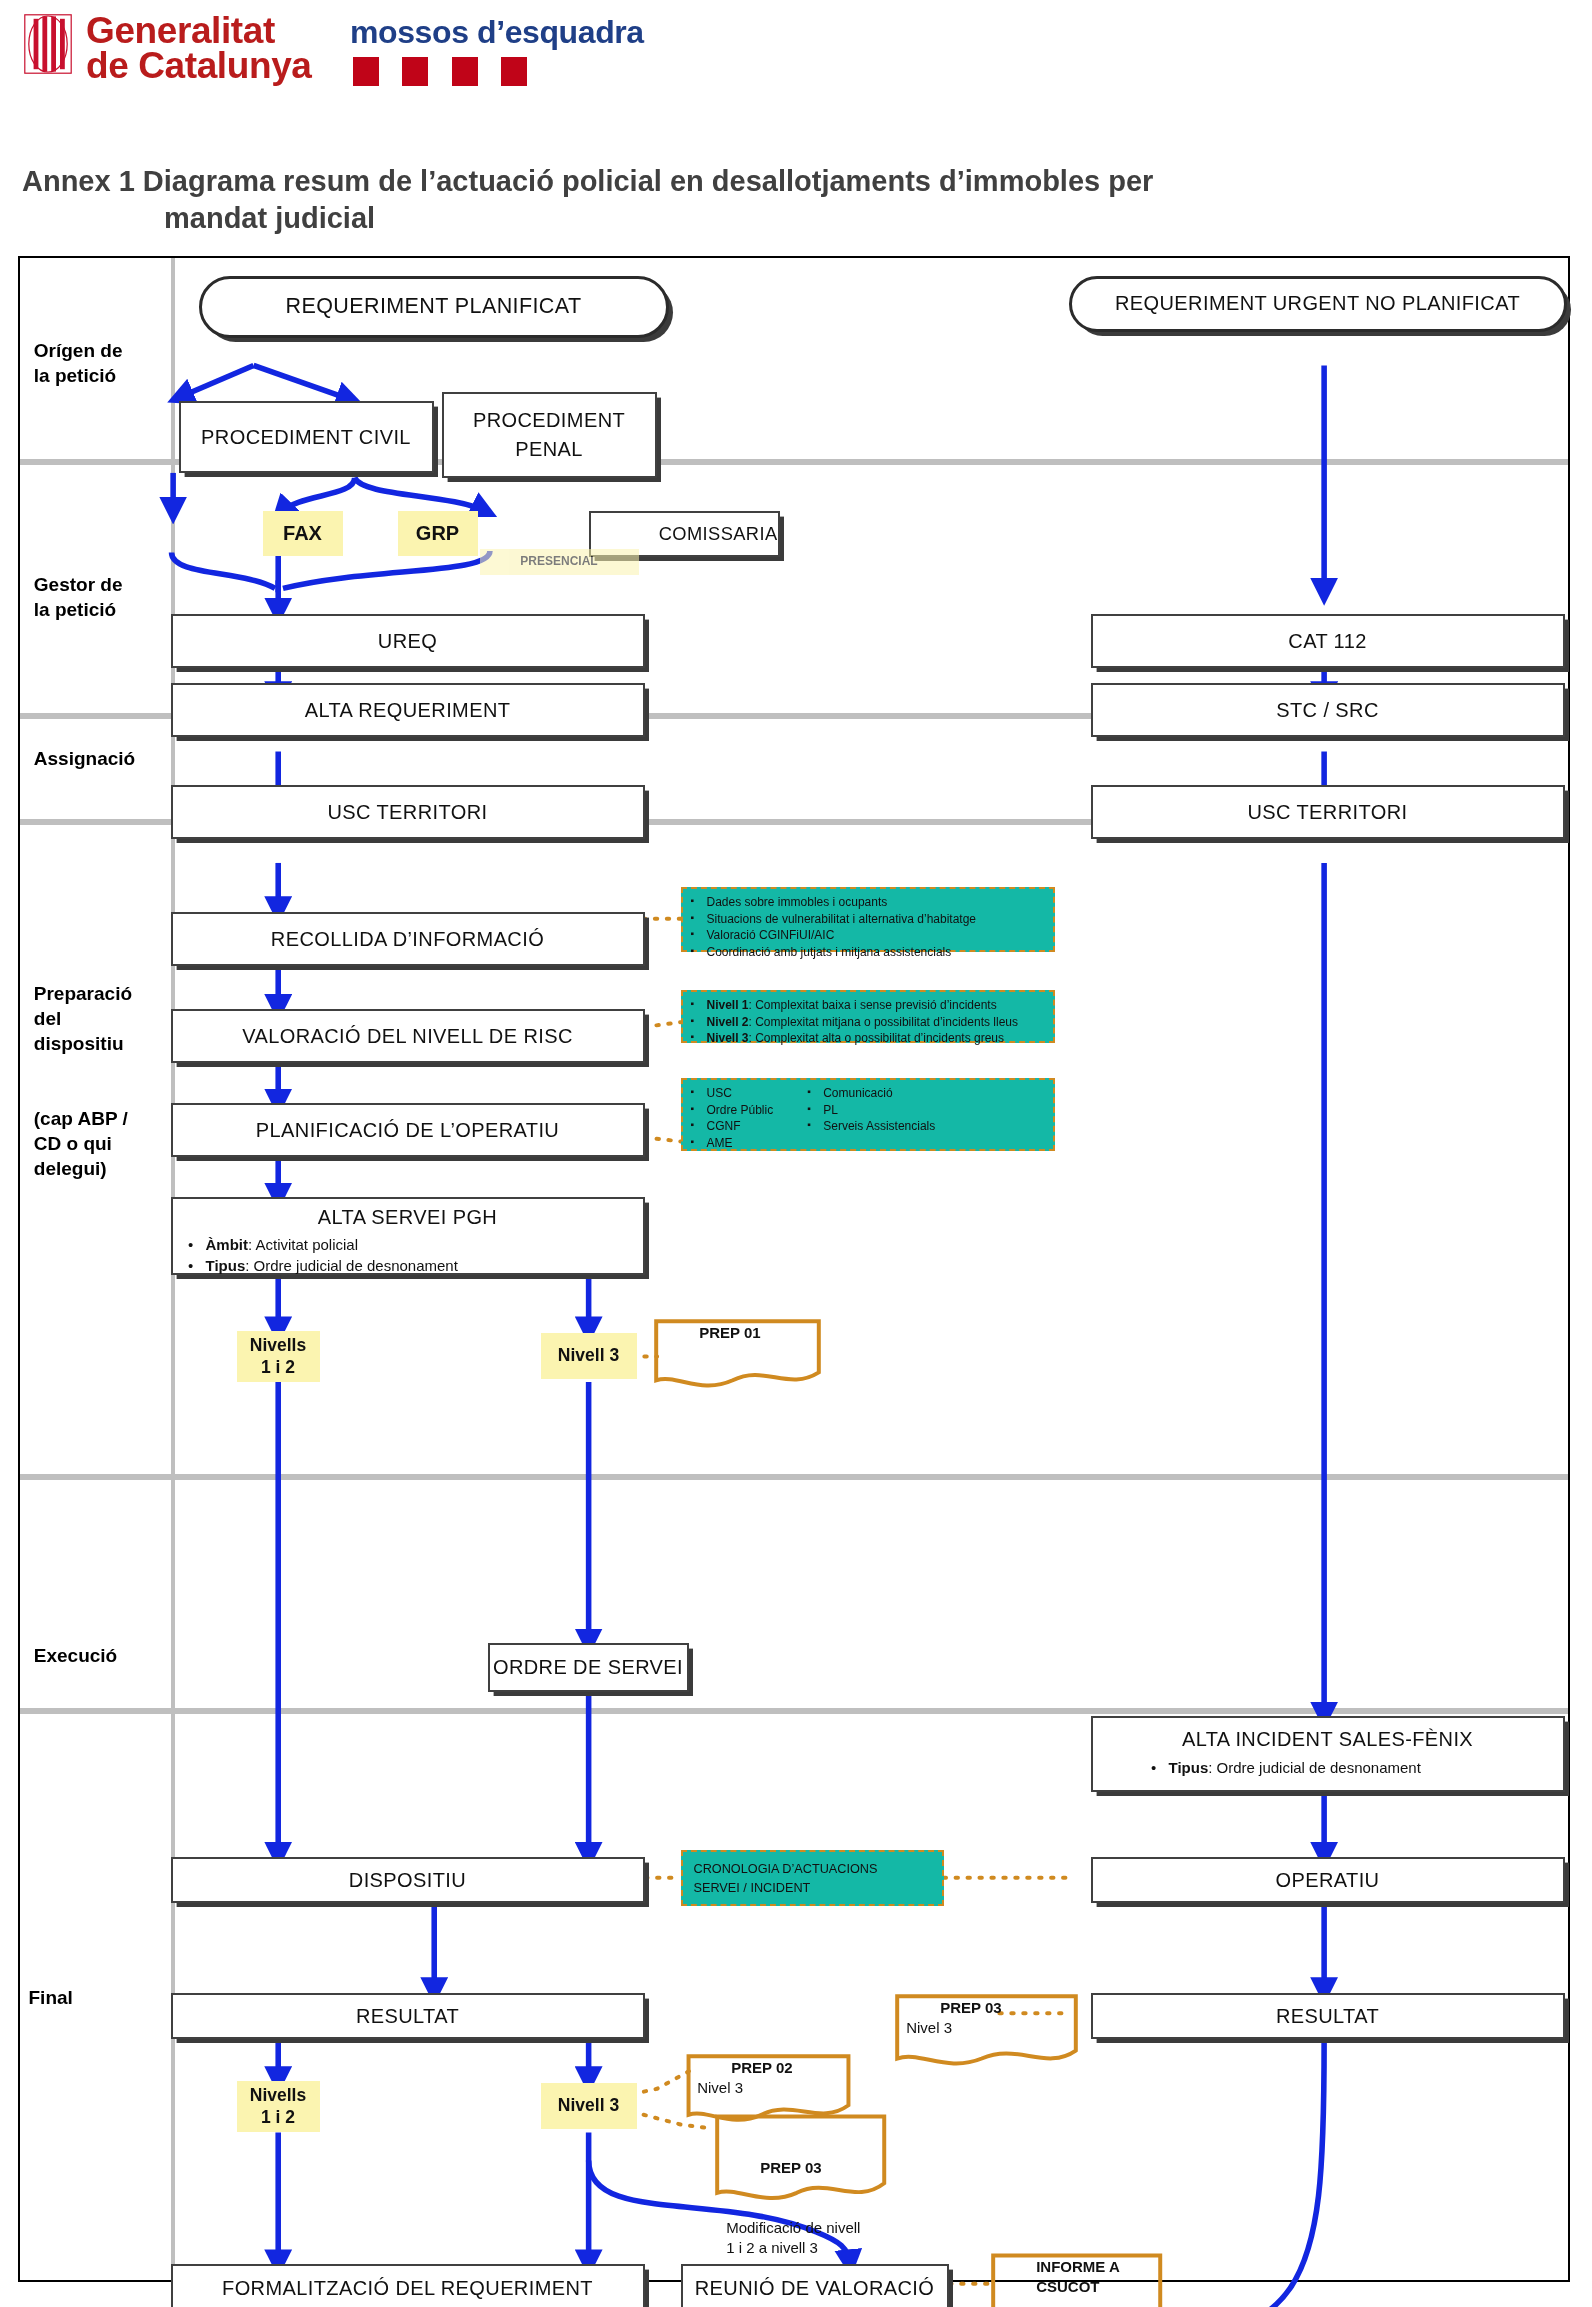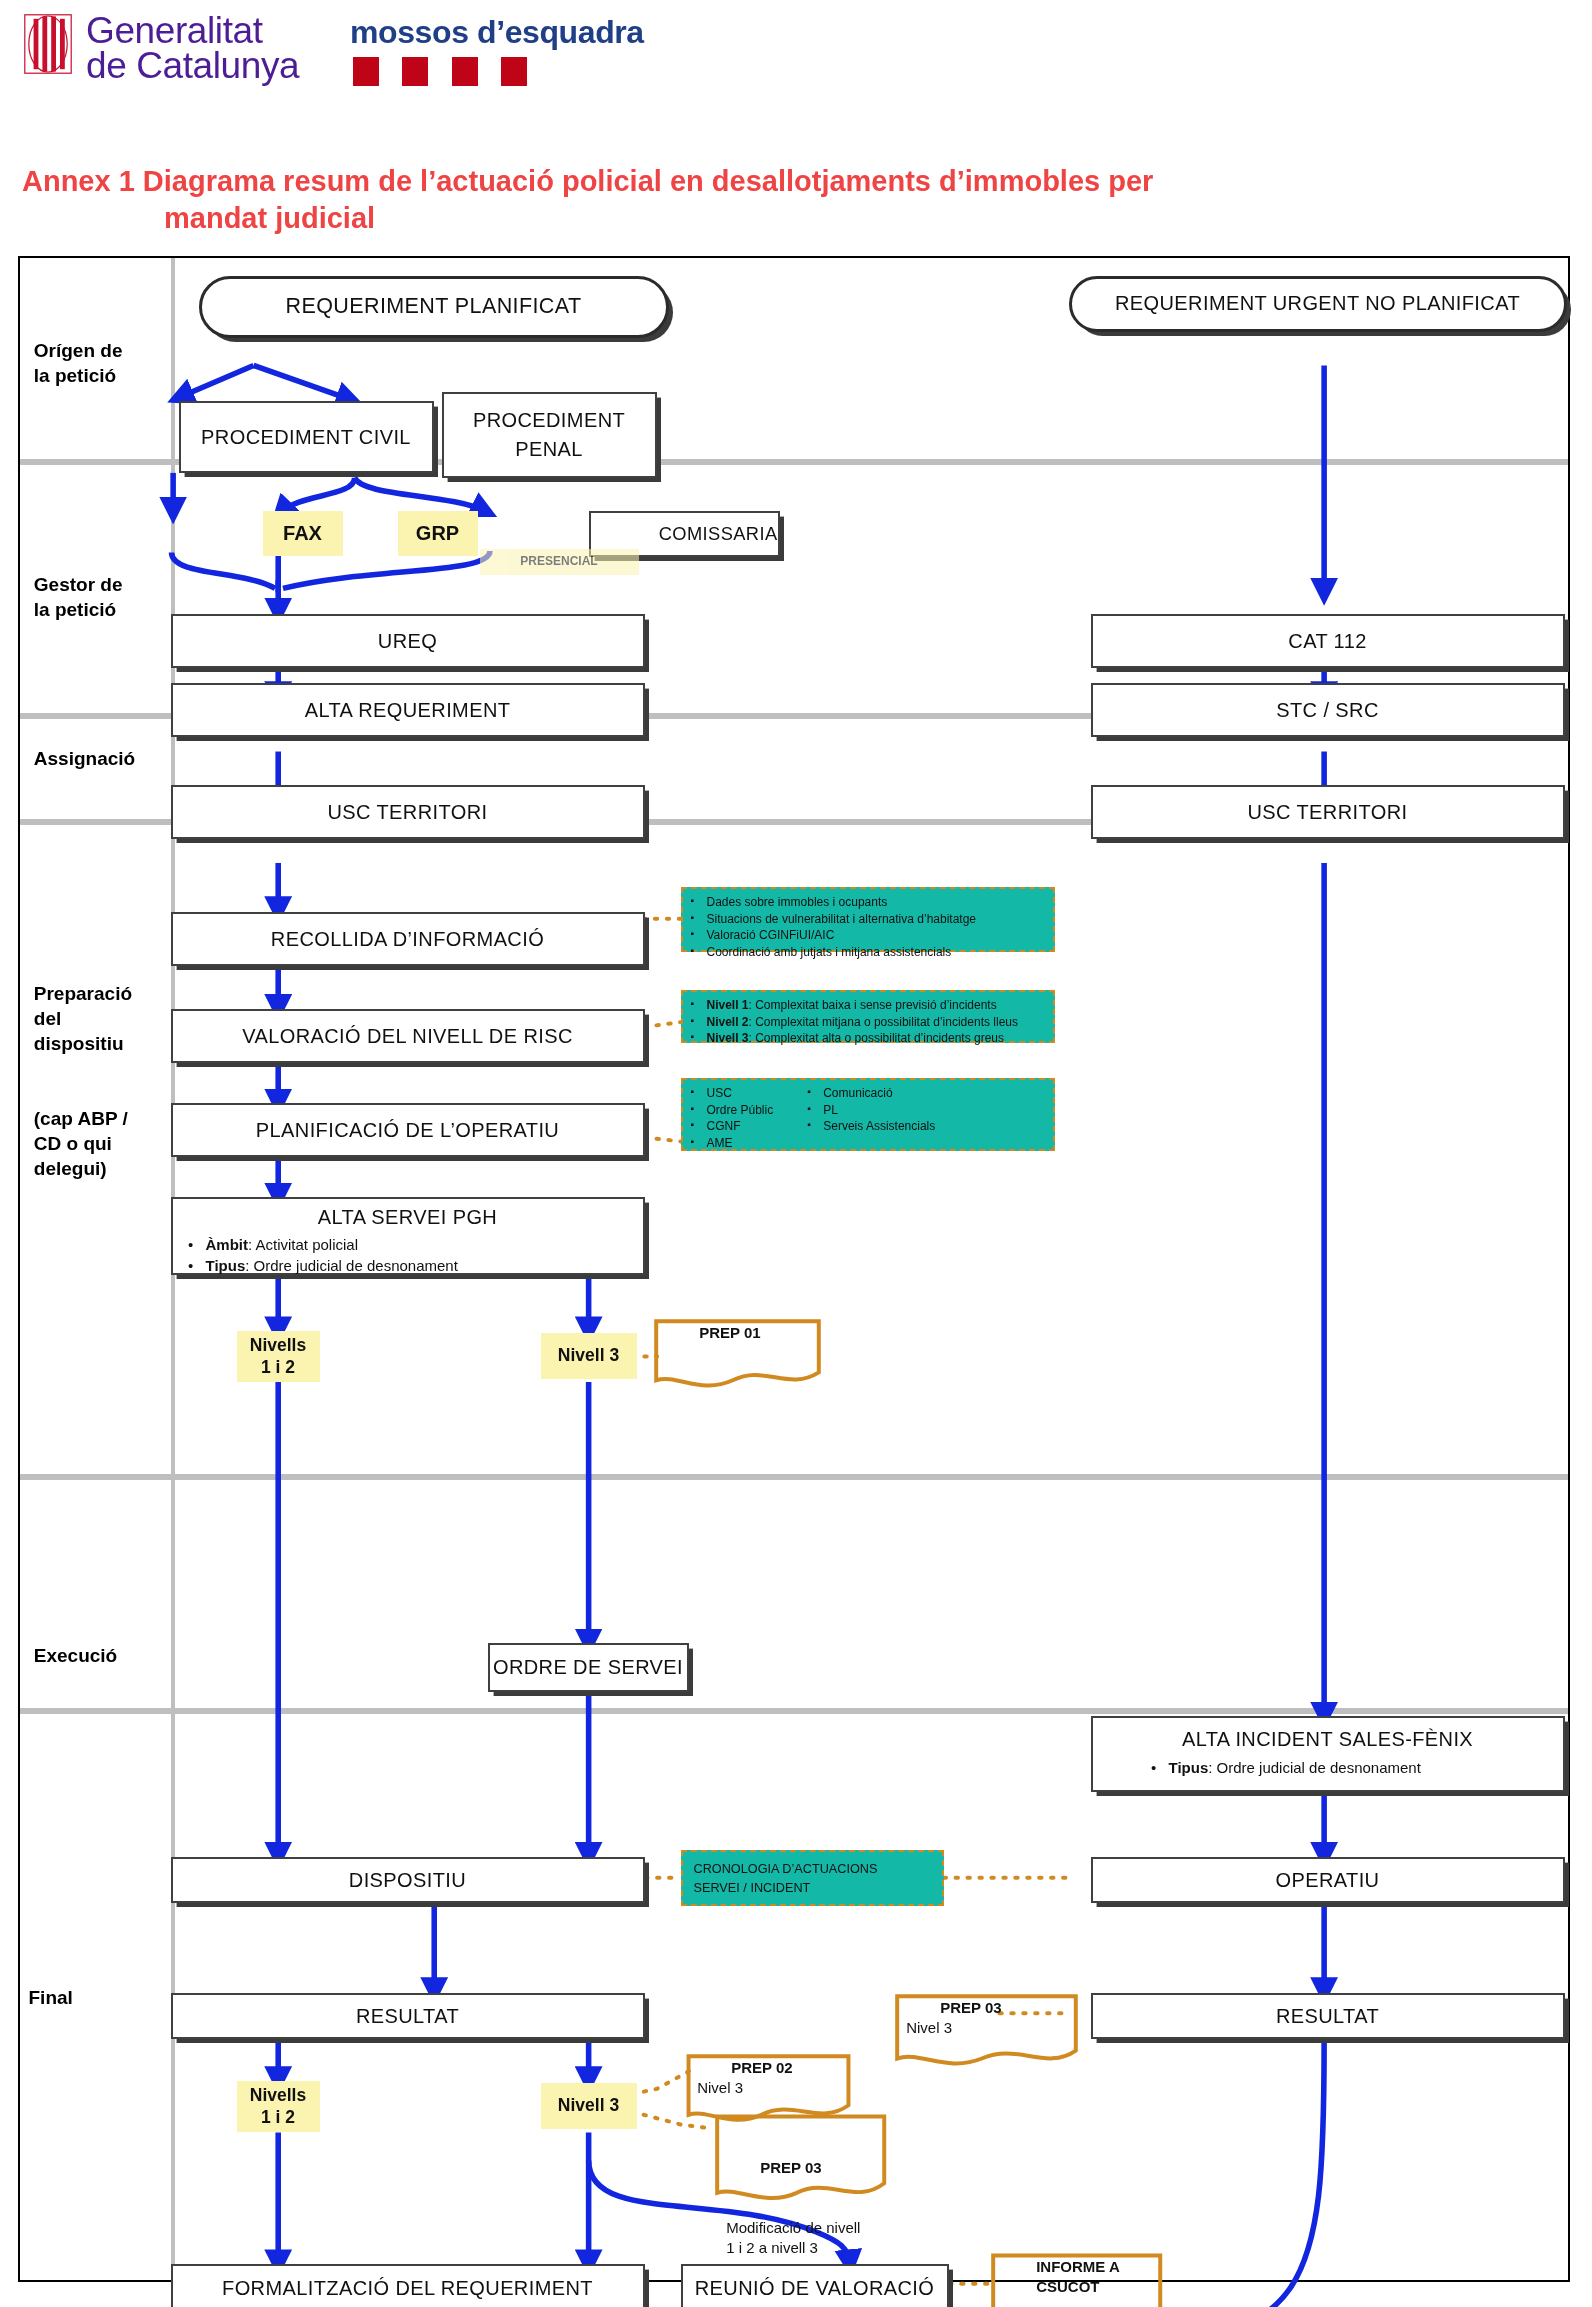--- a/index.html
+++ b/index.html
@@ -2,26 +2,26 @@
 <html style="font-size:12.7px"><head>
 <meta charset="utf-8">
 <style>
   html,body{margin:0;padding:0;background:#fff;}
   body{font-family:"Liberation Sans",sans-serif;}
   #page{position:relative;width:1592px;height:2307px;background:#fff;overflow:hidden;}
 
   
   #header{position:absolute;left:0;top:0;width:1592px;height:139px;}
   .gen-logo{position:absolute;left:24px;top:14.3px;width:48px;height:60px;}
-  .gen-text{position:absolute;left:86px;top:12.7px;font-size:37px;font-weight:normal;line-height:35px;color:#4c1d95;letter-spacing:-0.4px;}
+  .gen-text{position:absolute;left:86px;top:12.7px;font-size:37px;font-weight:bold;line-height:35px;color:#b91c1c;letter-spacing:-0.4px;}
   .mossos-text{position:absolute;left:350px;top:14.3px;font-size:32px;font-weight:bold;color:#1f3f87;letter-spacing:-0.4px;}
   .mossos-squares{position:absolute;left:353px;top:57px;width:207px;height:29px;}
   .msq{position:absolute;top:0;width:26px;height:29px;background:#c00418;}
 
-  #doc-title{position:absolute;left:22px;top:163px;width:1473px;font-size:29px;font-weight:bold;color:#ef4444;line-height:37px;}
+  #doc-title{position:absolute;left:22px;top:163px;width:1473px;font-size:29px;font-weight:bold;color:#404040;line-height:37px;}
   #doc-title .ln2{display:block;padding-left:142px;}
 
   
   #frame{position:absolute;left:17.5px;top:256px;width:1552px;height:2026px;border:2.4px solid #000;box-sizing:border-box;background:#fff;}
   .lane-divider{position:absolute;height:5.6px;background:#bfbfbf;}
   .lane-vline{position:absolute;width:4px;background:#bfbfbf;}
   .lane-label{position:absolute;font-size:19px;font-weight:bold;color:#000;line-height:25px;}
 
   
   .pbox{position:absolute;box-sizing:border-box;border:2.4px solid #404040;background:#fff;

